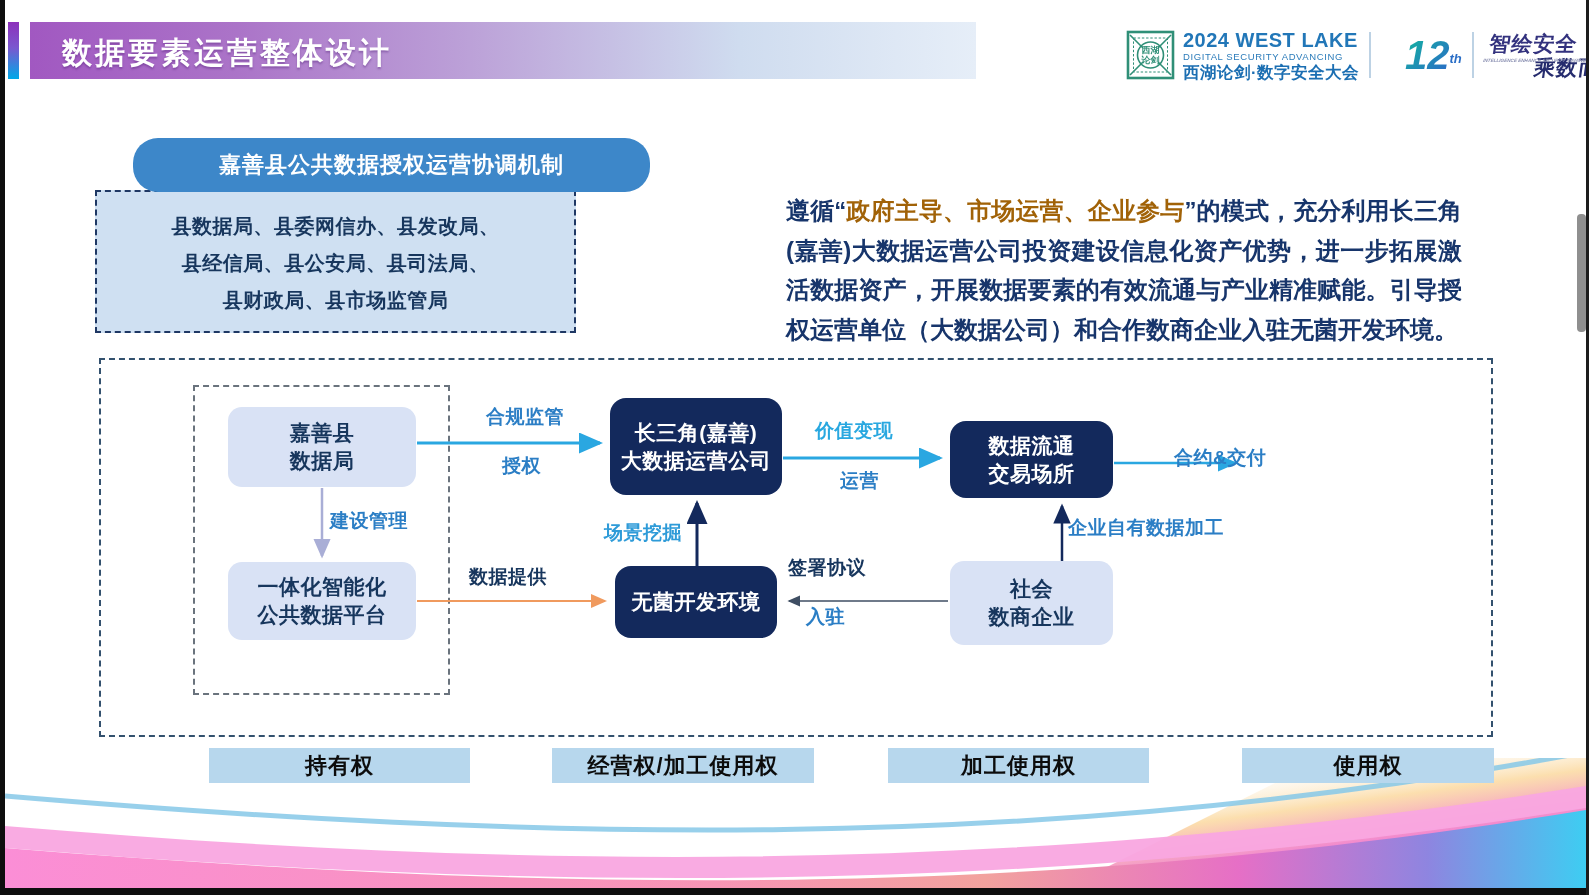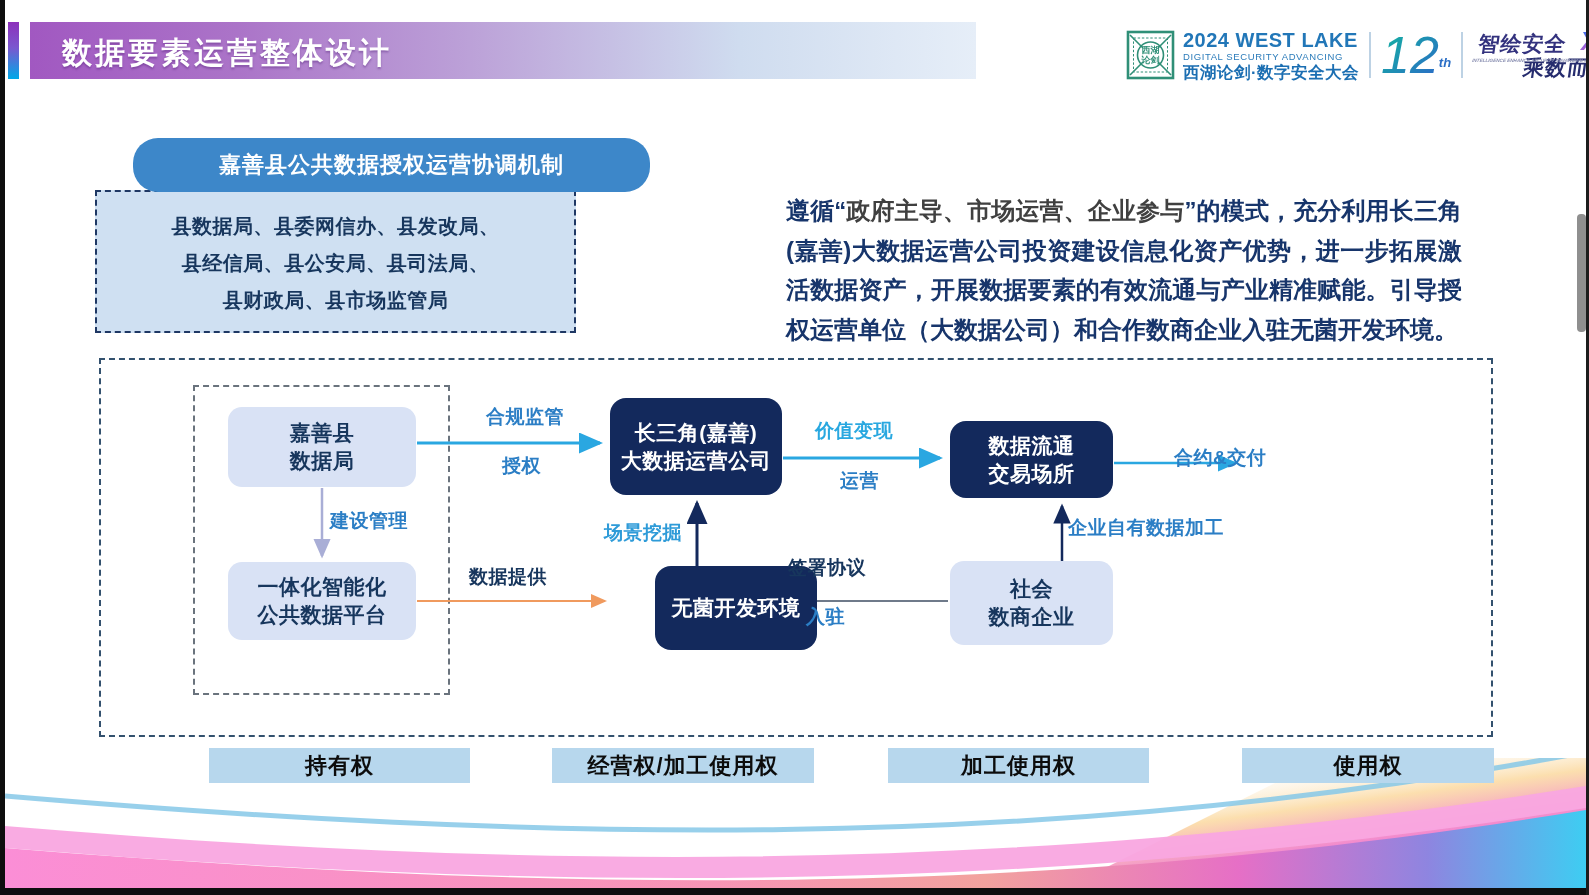--- a/index.html
+++ b/index.html
@@ -23,23 +23,23 @@
 
   
   .logo-row { position:absolute; left:1126px; top:26px; height:58px; display:flex; align-items:center; z-index:5; }
   .seal { width:49px; height:50px; }
   .conf { margin-left:8px; line-height:1; white-space:nowrap; }
   .conf-l1 { font-size:20px; font-weight:bold; color:#2277b8; letter-spacing:.5px; }
   .conf-l2 { font-size:9.5px; color:#2c7cba; letter-spacing:.6px; margin-top:2px; }
   .conf-l3 { font-size:16.5px; font-weight:bold; color:#1b6eb2; margin-top:2px; letter-spacing:.5px; }
   .logo-sep { width:2px; height:46px; background:#bdd2e4; margin:0 10px; }
   .edition { white-space:nowrap; font-style:italic; }
-  .edition .num { font-size:52px; font-weight:400; color:#1a93ad;
+  .edition .num { font-size:40px; font-weight:700; color:#1a93ad;
                   background:linear-gradient(135deg,#14b0a2 10%,#2a6ec6 90%);
-                  -webkit-background-clip:text; background-clip:text; -webkit-text-fill-color:transparent; }
+                  -webkit-background-clip:text; background-clip:text;margin-left:24px; -webkit-text-fill-color:transparent; }
   .edition .suf { font-size:13px; font-weight:bold; color:#2a6ec6; vertical-align:super; }
   .slogan { position:relative; width:150px; height:58px; transform:skewX(-8deg); white-space:nowrap; }
   .slogan-top { position:absolute; left:4px; top:4px; font-size:21px; font-weight:900; color:#33327e; letter-spacing:1px; }
   .slogan-x { position:absolute; left:106px; top:0; font-size:26px; font-weight:900;
               background:linear-gradient(135deg,#4a6de8 20%,#ef56c4 85%);
               -webkit-background-clip:text; background-clip:text; -webkit-text-fill-color:transparent; }
   .slogan-bottom { position:absolute; left:52px; top:28px; font-size:21px; font-weight:900; color:#262c6e; letter-spacing:1px; }
   .slogan-tag { position:absolute; left:0; top:32px; width:52px; font-size:4.6px; line-height:1.35;
                 color:#8b90b2; font-style:italic; font-weight:bold; }
 
@@ -48,34 +48,34 @@
                display:flex; align-items:center; justify-content:center;border-radius:25px; }
   .mech-head span { color:#fff; font-size:22px; font-weight:bold; letter-spacing:1px; }
   .mech-body { position:absolute; left:95px; top:190px; width:481px; height:143px; background:#cfe0f2;
                border:2px dashed #1f3864; z-index:2; display:flex; flex-direction:column;
                align-items:center; justify-content:center; gap:10px; padding-top:4px; }
   .mech-body div { color:#17365d; font-size:20px; font-weight:bold; letter-spacing:.5px; }
 
   
   .intro { position:absolute; left:786px; top:191px; width:676px; font-size:24px; font-weight:bold;
            line-height:39.5px; color:#17356b; text-align:justify; }
-  .intro .hl { color:#404040; }
+  .intro .hl { color:#a16207; }
 
   
   .dia-outer { position:absolute; left:99px; top:358px; width:1394px; height:379px; border:2px dashed #33516e; }
   .dia-inner { position:absolute; left:193px; top:385px; width:257px; height:310px; border:2px dashed #6a737d; }
   .node { position:absolute; display:flex; flex-direction:column; align-items:center; justify-content:center;
           text-align:center; font-weight:bold; }
   .node.light { background:#d9e2f5; color:#17365d; border-radius:14px; }
   .node.dark  { background:#13295c; color:#ffffff;  border-radius:16px; }
   .node span { display:block; line-height:28px; font-size:21px; letter-spacing:.5px; }
   .n-bureau   { left:228px; top:407px; width:188px; height:80px; }
   .n-platform { left:228px; top:562px; width:188px; height:78px; }
   .n-operator { left:610px; top:398px; width:172px; height:97px; border-radius:20px; }
-  .n-sterile  { left:615px; top:566px; width:162px; height:84px;margin-left:40px; }
+  .n-sterile  { left:615px; top:566px; width:162px; height:72px; }
   .n-exchange { left:950px; top:421px; width:163px; height:77px; }
   .n-demander { left:1245px; top:422px; width:164px; height:73px; }
   .n-society  { left:950px; top:561px; width:163px; height:84px; }
 
   .elabel { position:absolute; font-size:19px; font-weight:bold; white-space:nowrap; letter-spacing:.5px; }
   .c-blue { color:#2b7ec5; } .c-sky { color:#29a8e0; } .c-navy { color:#17365d; } .c-lt { color:#2e9bd8; }
   .l-compliance { left:486px;  top:404px; }
   .l-authorize  { left:502px;  top:453px; }
   .l-construct  { left:330px;  top:508px; }
   .l-supply     { left:469px;  top:564px; }

